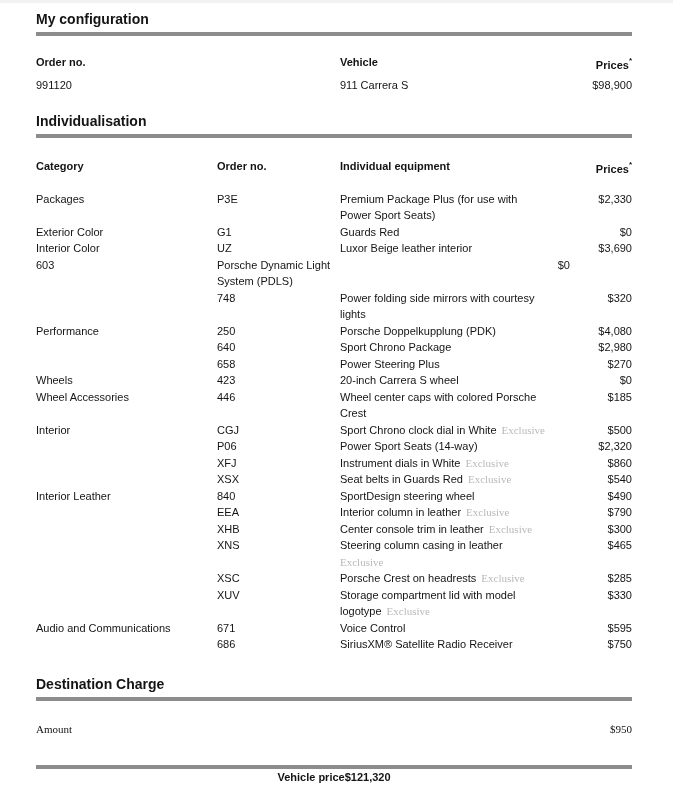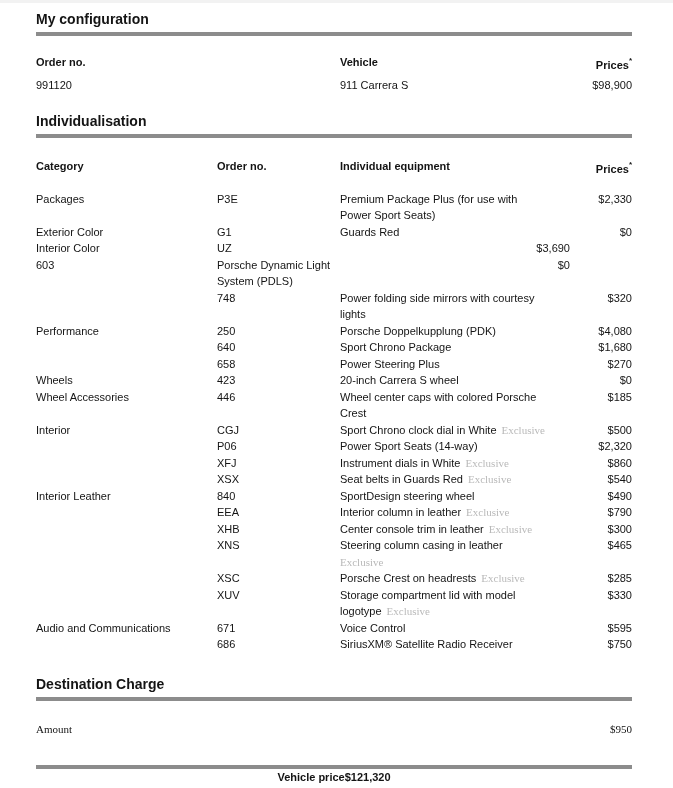--- a/index.html
+++ b/index.html
@@ -141,20 +141,21 @@
   <div class="equip-row">
     <div>Exterior Color</div>
     <div>G1</div>
     <div><span class="equip-text">Guards Red</span></div>
     <div class="col-price">$0</div>
   </div>
 
   <div class="equip-row">
     <div>Interior Color</div>
     <div>UZ</div>
+    <div><span class="equip-text">Luxor Beige leather interior</span></div>
     <div class="col-price">$3,690</div>
   </div>
 
   <div class="equip-row">
     <div>603</div>
     <div><span class="equip-text">Porsche Dynamic Light System (PDLS)</span></div>
     <div class="col-price">$0</div>
   </div>
 
   <div class="equip-row">
@@ -169,21 +170,21 @@
     <div>Performance</div>
     <div>250</div>
     <div><span class="equip-text">Porsche Doppelkupplung (PDK)</span></div>
     <div class="col-price">$4,080</div>
   </div>
 
   <div class="equip-row">
     <div></div>
     <div>640</div>
     <div><span class="equip-text">Sport Chrono Package</span></div>
-    <div class="col-price">$1,680</div>
+    <div class="col-price">$2,980</div>
   </div>
 
   <div class="equip-row">
     <div></div>
     <div>658</div>
     <div><span class="equip-text">Power Steering Plus</span></div>
     <div class="col-price">$270</div>
   </div>
 
   <div class="equip-row">

